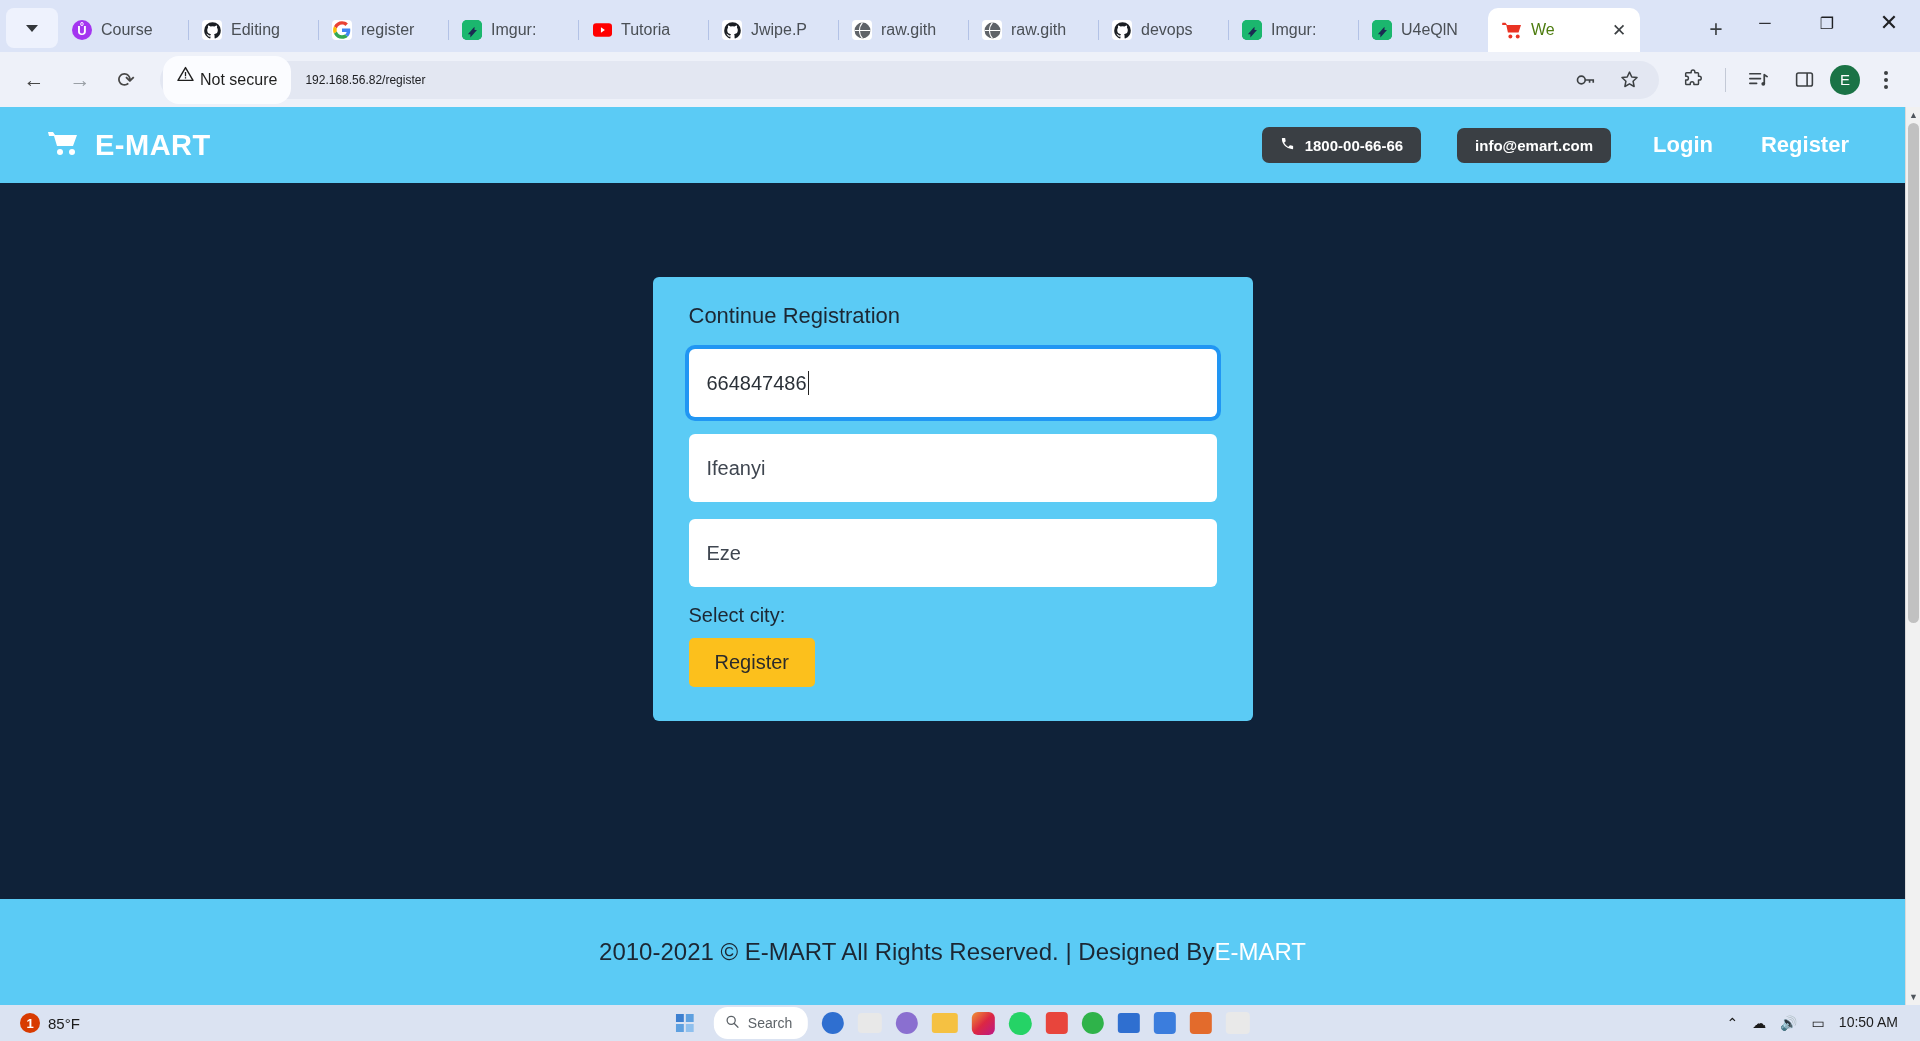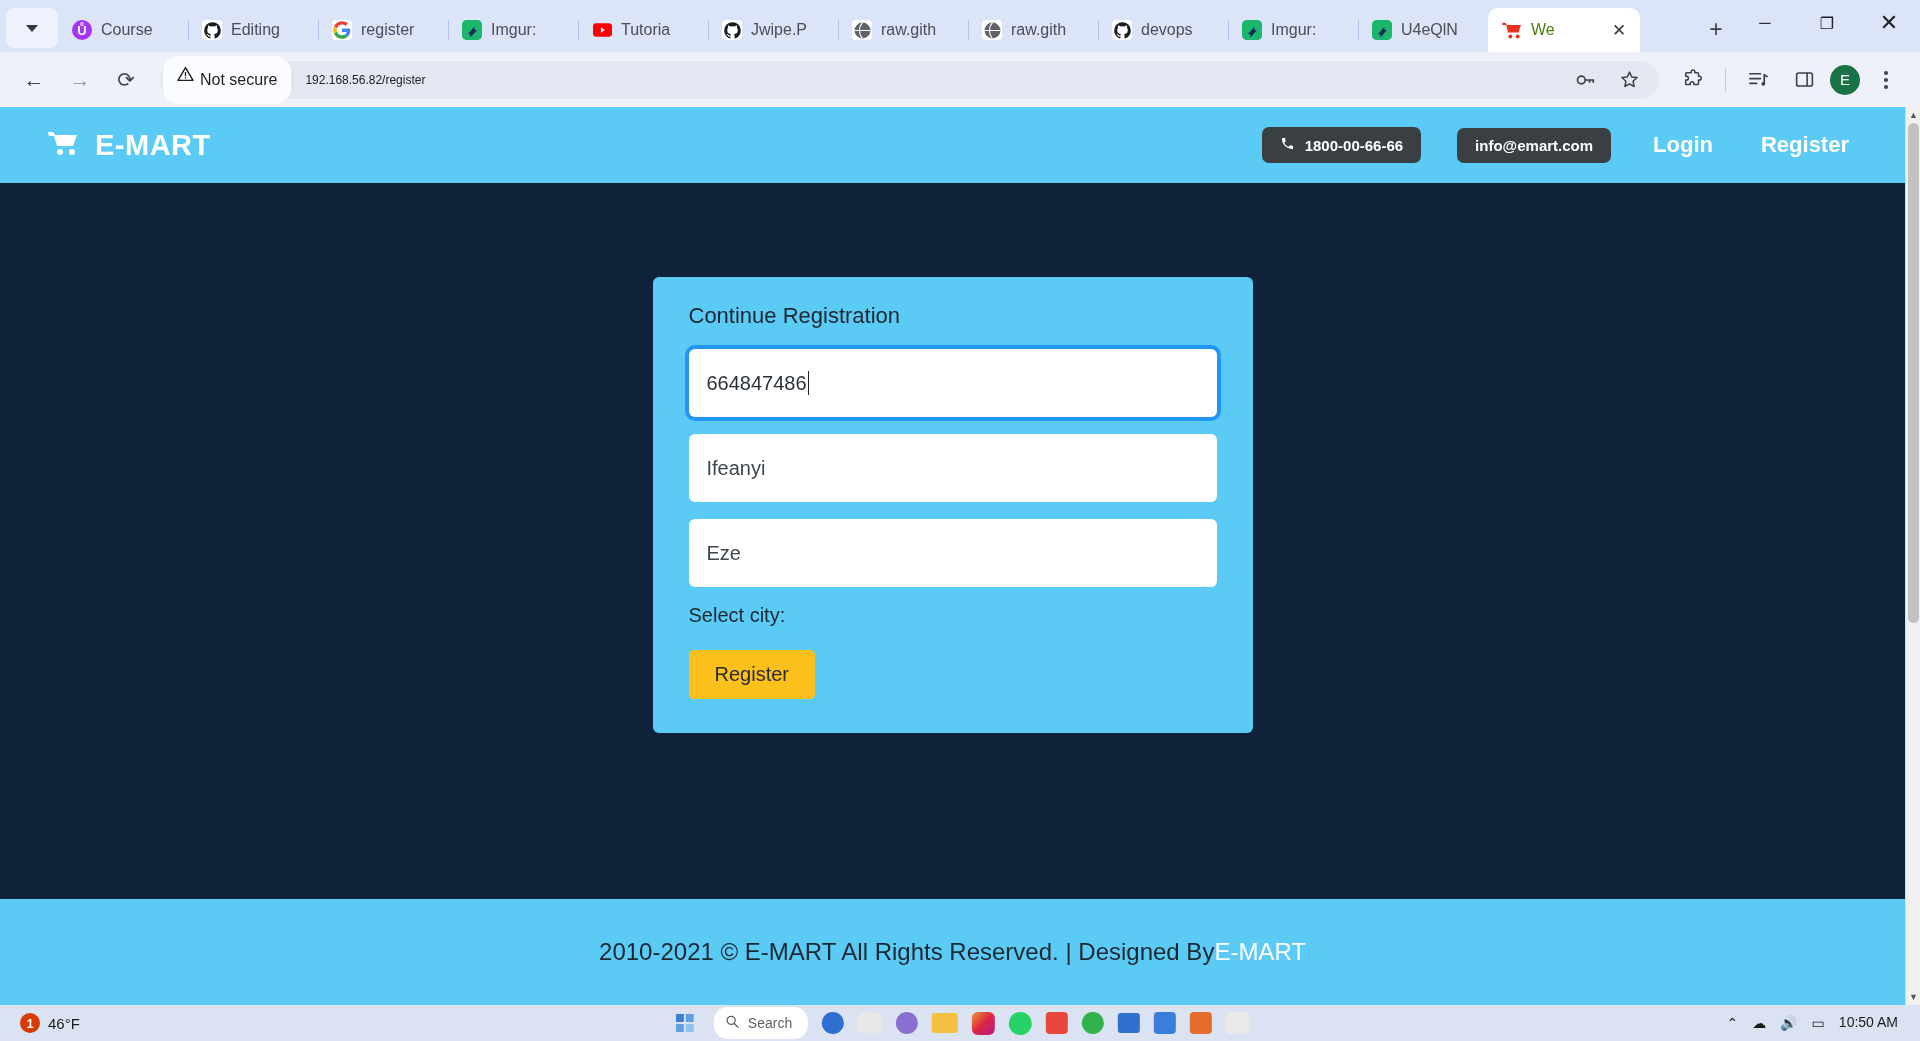--- a/index.html
+++ b/index.html
@@ -302,21 +302,21 @@
     display: flex;
     align-items: center;
     padding: 0 18px;
     margin-bottom: 17px;
     font-size: 20px;
     color: #3f4650;
   }
   .select-label {
     font-size: 20px;
     color: #1c2733;
-    margin-bottom: 18px;
+    margin-bottom: 6px;
   }
   .select-box {
     position: relative;
     margin-bottom: 17px;
     cursor: pointer;
   }
   .select-box .field-box { margin-bottom: 0; padding-right: 40px; }
   .select-arrow {
     position: absolute;
     right: 16px; top: 50%;
@@ -692,21 +692,21 @@
     <div class="scrollbar">
       <div class="scroll-up">▲</div>
       <div class="scroll-thumb"></div>
       <div class="scroll-down">▼</div>
     </div>
   </div>
 
   <div class="taskbar">
     <div class="weather">
       <span class="weather-badge">1</span>
-      <span>46°F</span>
+      <span>85°F</span>
     </div>
     <div class="tb-center">
       <div class="tb-ico">
         <svg width="18" height="18" viewBox="0 0 18 18">
             <rect x="0" y="0" width="8" height="8" fill="#3c7fd0"></rect>
             <rect x="10" y="0" width="8" height="8" fill="#5ea0e0"></rect>
             <rect x="0" y="10" width="8" height="8" fill="#5ea0e0"></rect>
             <rect x="10" y="10" width="8" height="8" fill="#8fc0ee"></rect>
           </svg>
       </div>

